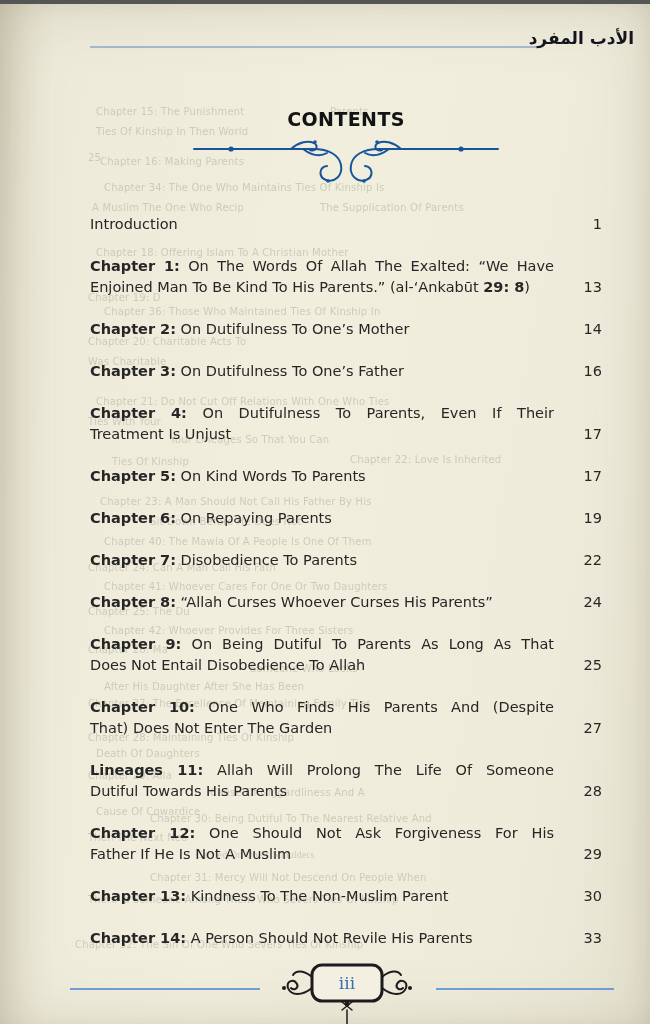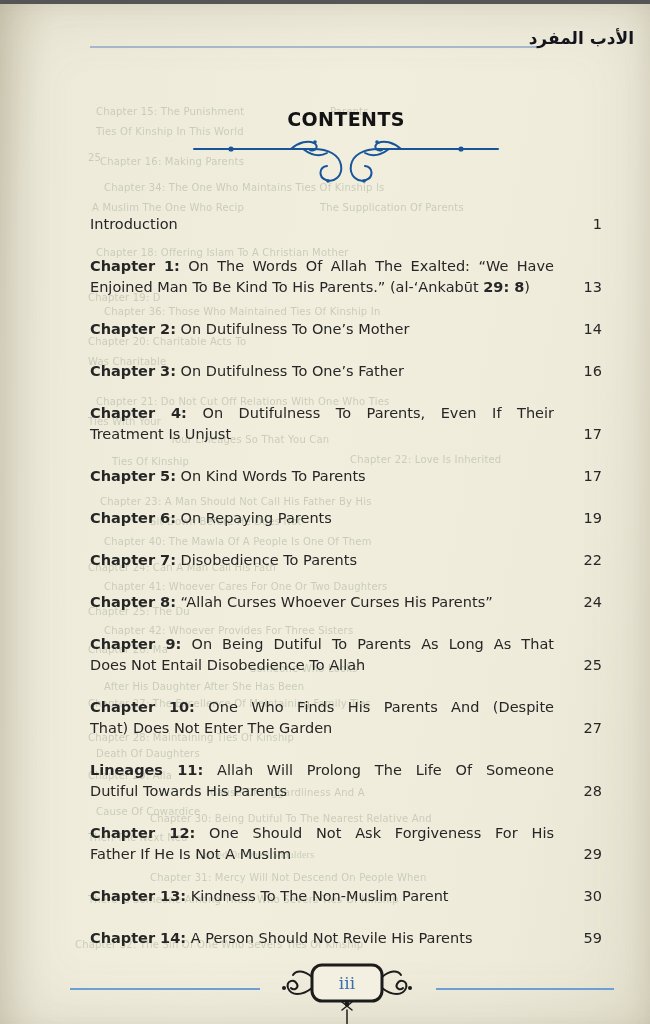--- a/index.html
+++ b/index.html
@@ -58,21 +58,21 @@
 <body>
 
 <div class="page">
 
   <span class="header-rule"></span>
   <span class="arabic-title">الأدب المفرد</span>
 
   <div class="ghost" id="ghost">
       <span style="top: 100px; left: 96px;">Chapter 15: The Punishment</span>
       <span style="top: 100px; left: 330px;">Parents</span>
-      <span style="top: 120px; left: 96px;">Ties Of Kinship In This World</span>
+      <span style="top: 120px; left: 96px;">Ties Of Kinship In Then World</span>
       <span style="top: 146px; left: 88px;">25</span>
       <span style="top: 150px; left: 100px;">Chapter 16: Making Parents</span>
       <span style="top: 176px; left: 104px;">Chapter 34: The One Who Maintains Ties Of Kinship Is</span>
       <span style="top: 196px; left: 320px;">The Supplication Of Parents</span>
       <span style="top: 196px; left: 92px;">A Muslim   The One Who Recip</span>
       <span style="top: 241px; left: 96px; text-align: right;">Chapter 18: Offering Islam To A Christian Mother</span>
       <span style="top: 286px; left: 88px;">Chapter 19: D</span>
       <span style="top: 300px; left: 104px;">Chapter 36: Those Who Maintained Ties Of Kinship In</span>
       <span style="top: 330px; left: 88px;">Chapter 20: Charitable Acts To</span>
       <span style="top: 350px; left: 88px;">Was Charitable</span>
@@ -209,21 +209,21 @@
         <div class="entry">
           <div class="etext">
             <div class="line"><span class="b">Chapter 13:</span><span> Kindness To The Non-Muslim Parent</span></div>
           </div>
           <div class="pnum">30</div>
         </div>
         <div class="entry">
           <div class="etext">
             <div class="line"><span class="b">Chapter 14:</span><span> A Person Should Not Revile His Parents</span></div>
           </div>
-          <div class="pnum">59</div>
+          <div class="pnum">33</div>
         </div>
       </div>
   </div>
 
   <span class="fline left"></span>
   <span class="fline right"></span>
   <svg class="footer-ornament" width="178" height="70" viewBox="0 0 178 70">
     <g stroke="#1c1c1c" fill="none" stroke-width="2" stroke-linecap="round">
 
       <path d="M54,30 C44,38 33,38 30,30 C28,23 36,20 39,26 C41,30 36,33 33,30"></path>

